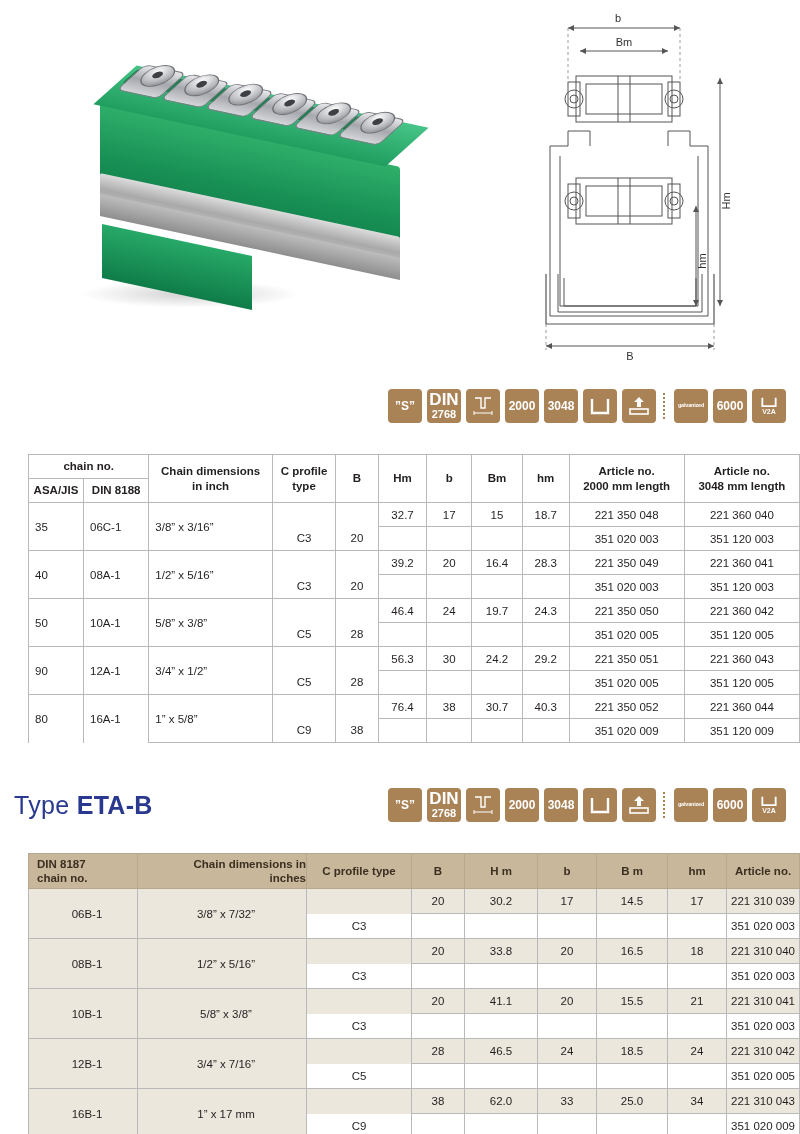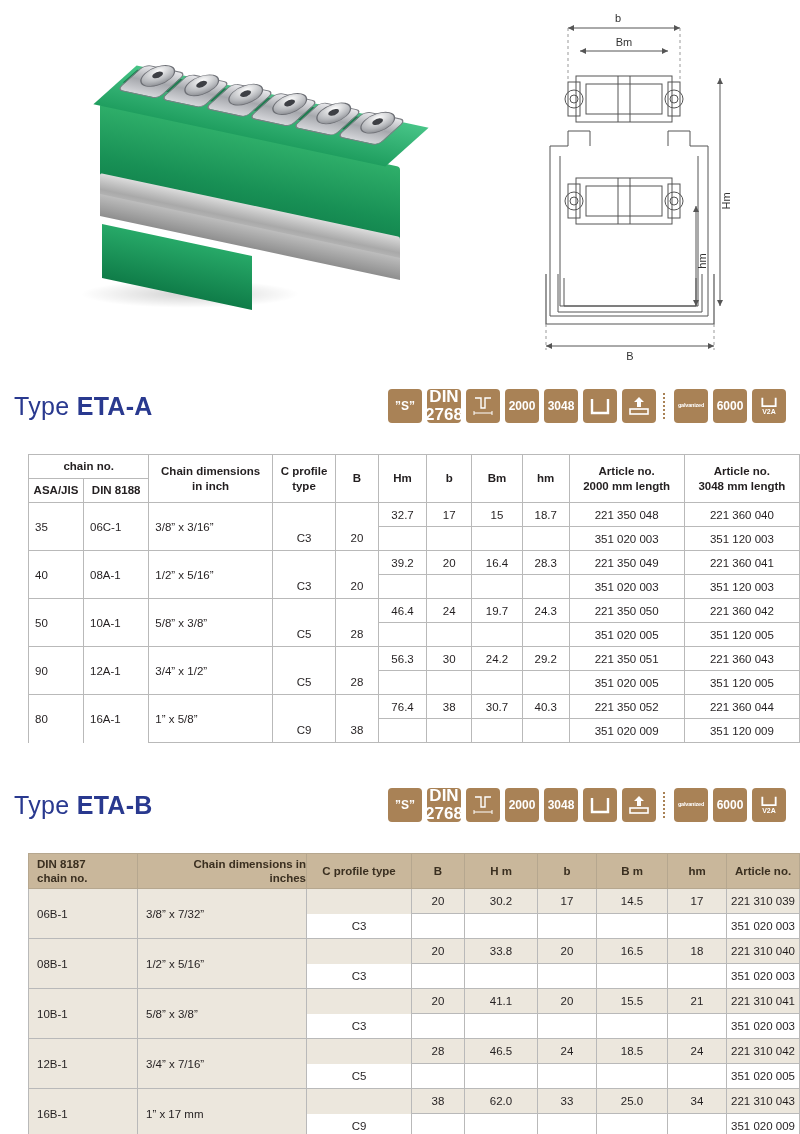--- a/index.html
+++ b/index.html
@@ -179,21 +179,21 @@
     font-size: 12px;
     font-weight: 700;
     line-height: 1.05;
     text-align: center;
     box-sizing: border-box;
     padding: 1px;
   }
   .ic.small { font-size: 7px; font-weight: 700; }
   .ic.tiny  { font-size: 5.5px; font-weight: 700; letter-spacing: -.2px;}
   .ic .l1 { font-size: 17px; }
-  .ic .l2 { font-size: 17px; }
+  .ic .l2 { font-size: 11px; }
   .ic-sep {
     width: 2px;
     height: 26px;
     border-left: 2px dotted #a98256;
     margin: 0 2px;
   }
   .ic svg { display:block; }
 
   
   table {
@@ -227,21 +227,21 @@
     background: #c9b79b;
     color: #3a2f20;
     font-weight: 700;
     font-size: 11.5px;
     height: 34px;
     border: 1px solid #b4a territory;
     border: 1px solid #b6a78f;
     line-height: 1.25;
   }
   #table-b td { height: 24px; }
-  #table-b td.lft { text-align: left; padding-left: 8px; }
+  #table-b td.lft { text-align: center; padding-left: 8px; }
   #table-b tr.shade td { background: #ece7dd; }
   #table-b td.noline-b { border-bottom: none; }
   #table-b td.noline-t { border-top: none; }
 </style>
 </head>
 <body>
 
 <div class="top-area">
 
   <div class="photo">
@@ -333,23 +333,20 @@
         <text x="262" y="195" text-anchor="middle" transform="rotate(-90 262 195)">Hm</text>
         <text x="238" y="255" text-anchor="middle" transform="rotate(-90 238 255)">hm</text>
         <text x="162" y="354" text-anchor="middle">B</text>
       </g>
     </svg>
   </div>
 </div>
 
 <div class="section">
   <div class="sec-head">
-    <div class="sec-title">
-      <span>Type </span><b>ETA-A</b>
-    </div>
     <div class="icon-row">
       <div class="ic">
           <span>”S”</span>
         </div>
       <div class="ic">
         <span class="l1">DIN</span>
         <span class="l2">2768</span>
       </div>
       <div class="ic">
         <svg width="24" height="24" viewBox="0 0 24 24">

